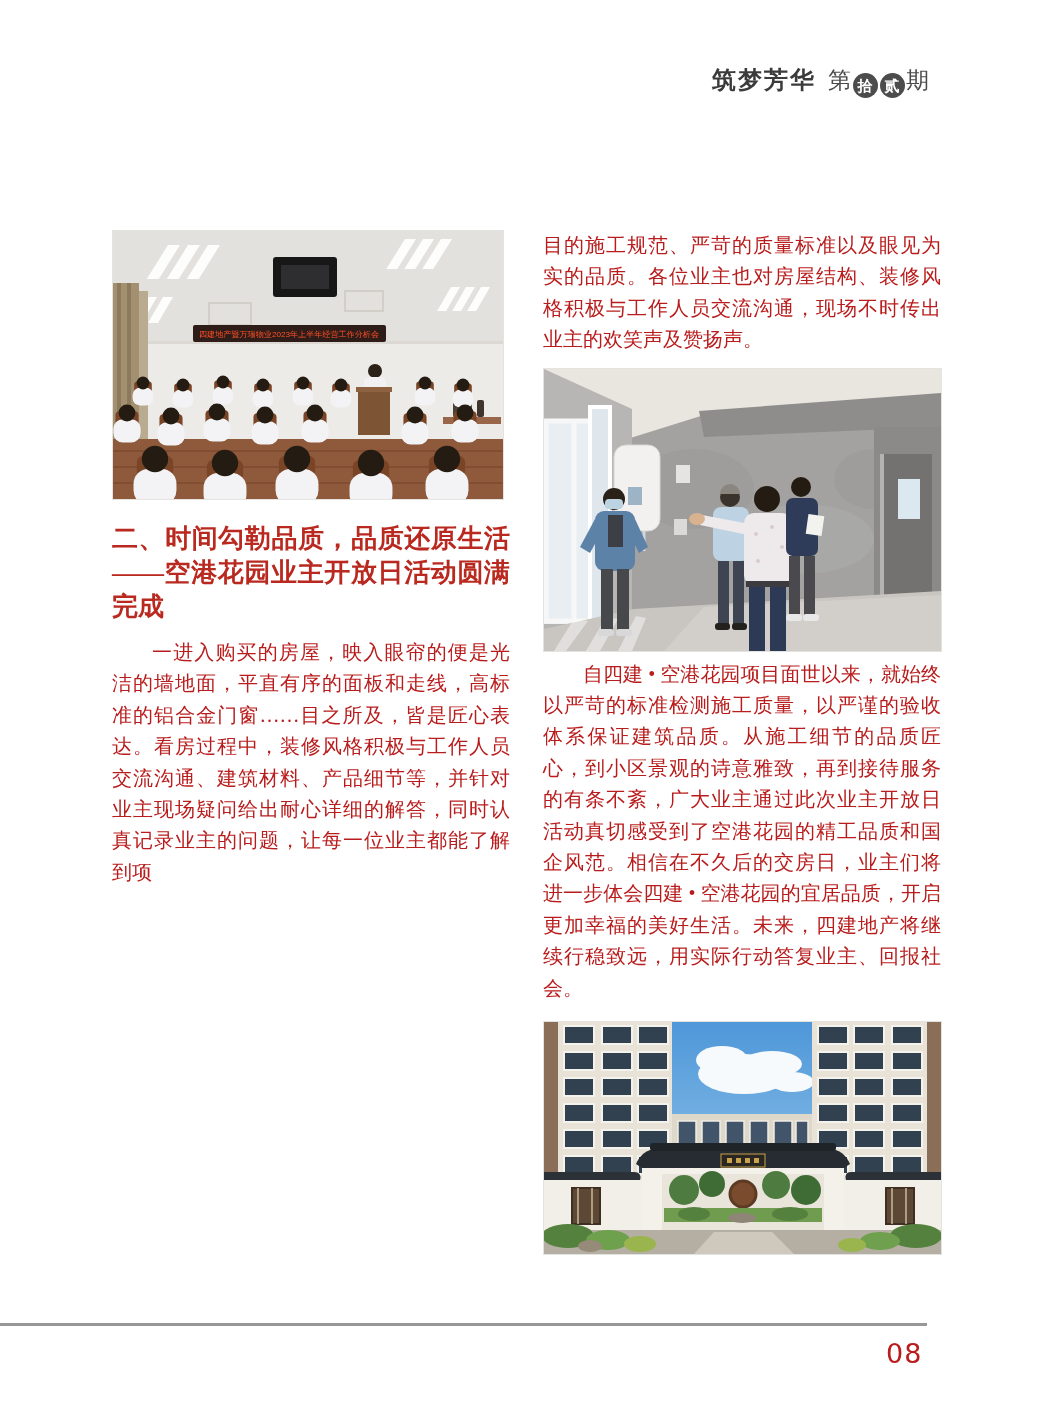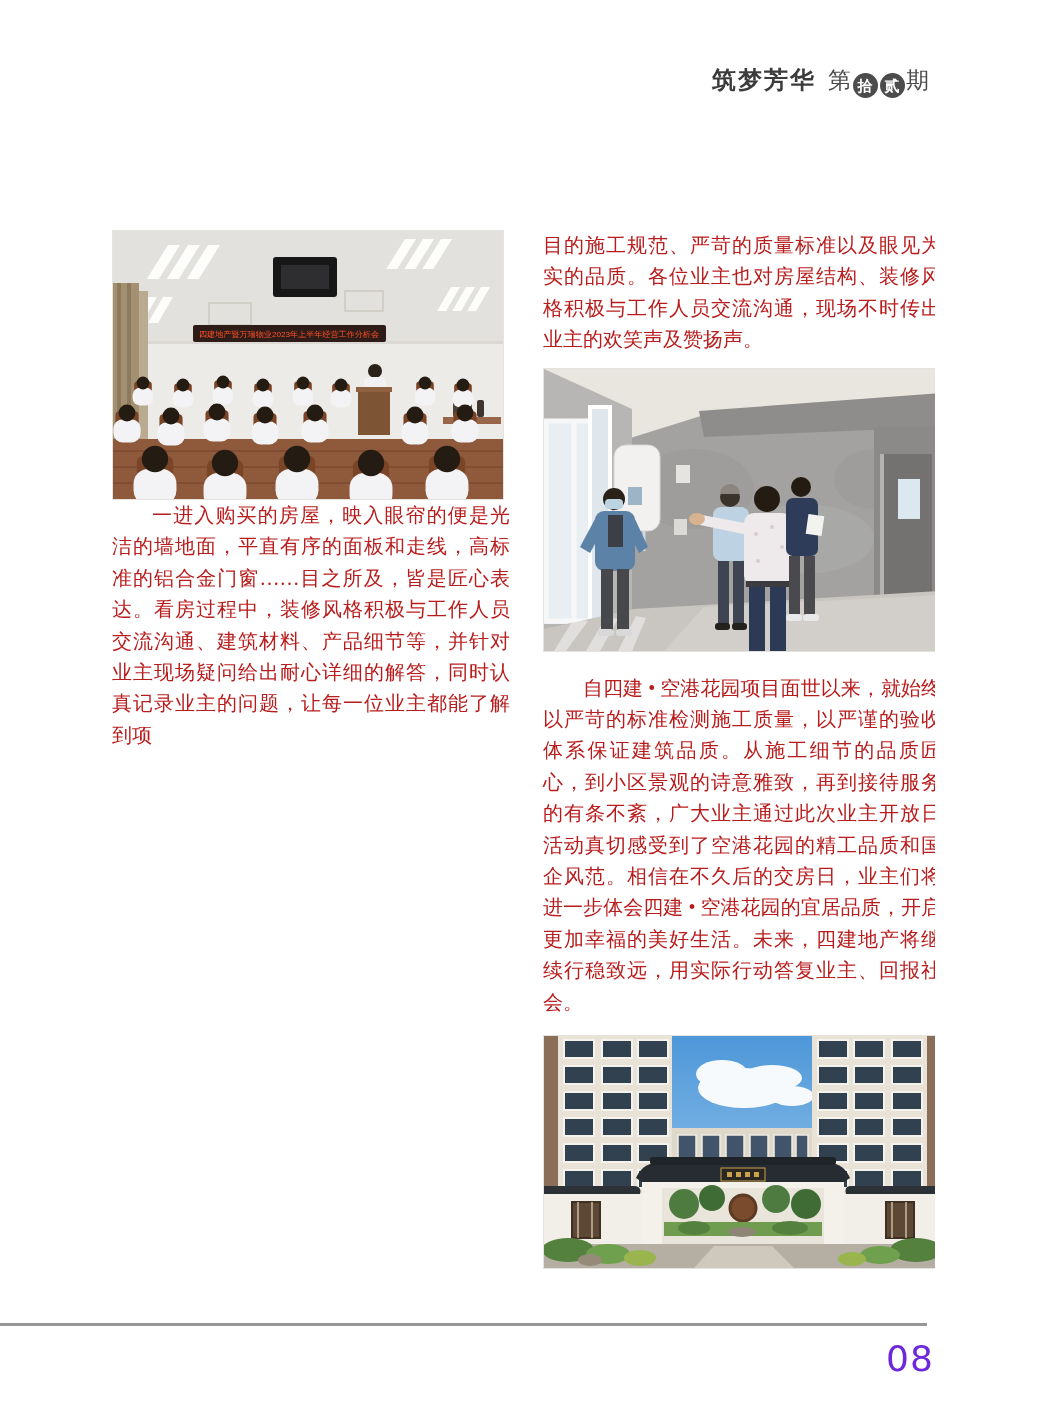--- a/index.html
+++ b/index.html
@@ -3,20 +3,21 @@
 <meta charset="utf-8">
 <style>
   html,body{margin:0;padding:0;background:#ffffff;}
   .page{
     position:relative;
     width:935px;height:1420px;
     background:#ffffff;
     font-family:"Liberation Serif", serif;
     color:#222;
     overflow:hidden;
+    padding-left:44px;
   }
   
   .issue-header{
     position:absolute;top:64px;left:0;width:930px;
     text-align:right;
     font-family:"Liberation Sans", sans-serif;
     white-space:nowrap;
   }
   .mag-title{font-size:24px;font-weight:700;color:#3b3b3b;letter-spacing:2px;}
   .issue-group{margin-left:12px;font-size:23px;color:#4a4a4a;letter-spacing:1px;}
@@ -44,21 +45,21 @@
   .fig3{width:397px;height:232px;margin-top:17px;}
   .figure svg{display:block;width:100%;height:100%;}
   
   .footer-rule{
     position:absolute;left:0;top:1323px;width:927px;height:3px;
     background:#979797;
   }
   .page-number{
     position:absolute;left:886px;top:1338px;width:60px;
     font-family:"DejaVu Sans", sans-serif;
-    font-size:36px;color:#6d28d9;letter-spacing:1px;
+    font-size:27px;color:#b91c1c;letter-spacing:1px;
   }
 </style>
 </head>
 <body>
 
 <div class="page">
 
   <div class="issue-header">
     <span class="mag-title">筑梦芳华</span><span class="issue-group"><span>第</span><span class="issue-badge">拾</span><span class="issue-badge">贰</span><span>期</span></span>
   </div>
@@ -157,20 +158,21 @@
         <g>
           <use href="#person" transform="translate(42,228) scale(1.65)"></use>
           <use href="#person" transform="translate(112,232) scale(1.65)"></use>
           <use href="#person" transform="translate(184,228) scale(1.65)"></use>
           <use href="#person" transform="translate(258,232) scale(1.65)"></use>
           <use href="#person" transform="translate(334,228) scale(1.65)"></use>
         </g>
       </svg>
     </div>
 
+    <h2 class="section-heading">二、时间勾勒品质，品质还原生活——空港花园业主开放日活动圆满完成</h2>
 
     <div class="body-text">
       <p>一进入购买的房屋，映入眼帘的便是光洁的墙地面，平直有序的面板和走线，高标准的铝合金门窗……目之所及，皆是匠心表达。看房过程中，装修风格积极与工作人员交流沟通、建筑材料、产品细节等，并针对业主现场疑问给出耐心详细的解答，同时认真记录业主的问题，让每一位业主都能了解到项</p>
     </div>
   </div>
 
   <div class="col col-right">
 
     <div class="body-text">
       <p class="no-indent">目的施工规范、严苛的质量标准以及眼见为实的品质。各位业主也对房屋结构、装修风格积极与工作人员交流沟通，现场不时传出业主的欢笑声及赞扬声。</p>
@@ -257,21 +259,21 @@
           <rect x="242" y="129" width="32" height="58" rx="7" fill="#2e3c59"></rect>
           <rect x="263" y="146" width="16" height="20" fill="#f2f2ee" transform="rotate(8 271 156)"></rect>
           <rect x="245" y="187" width="11" height="60" fill="#4a4a4e"></rect>
           <rect x="260" y="187" width="11" height="60" fill="#4a4a4e"></rect>
           <rect x="242" y="245" width="16" height="7" rx="3" fill="#e8e8e8"></rect>
           <rect x="259" y="245" width="16" height="7" rx="3" fill="#e8e8e8"></rect>
         </g>
       </svg>
     </div>
 
-    <div class="body-text" style="margin-top:21px;">
+    <div class="body-text" style="margin-top:7px;">
       <p>自四建 • 空港花园项目面世以来，就始终以严苛的标准检测施工质量，以严谨的验收体系保证建筑品质。从施工细节的品质匠心，到小区景观的诗意雅致，再到接待服务的有条不紊，广大业主通过此次业主开放日活动真切感受到了空港花园的精工品质和国企风范。相信在不久后的交房日，业主们将进一步体会四建 • 空港花园的宜居品质，开启更加幸福的美好生活。未来，四建地产将继续行稳致远，用实际行动答复业主、回报社会。</p>
     </div>
 
     <div class="figure fig3">
       <svg viewBox="0 0 397 232" preserveAspectRatio="none">
         <defs>
           <linearGradient id="sky" x1="0" y1="0" x2="0" y2="1">
             <stop offset="0" stop-color="#4e97d9"></stop>
               <stop offset="1" stop-color="#a5d0ee"></stop>
           </linearGradient>

